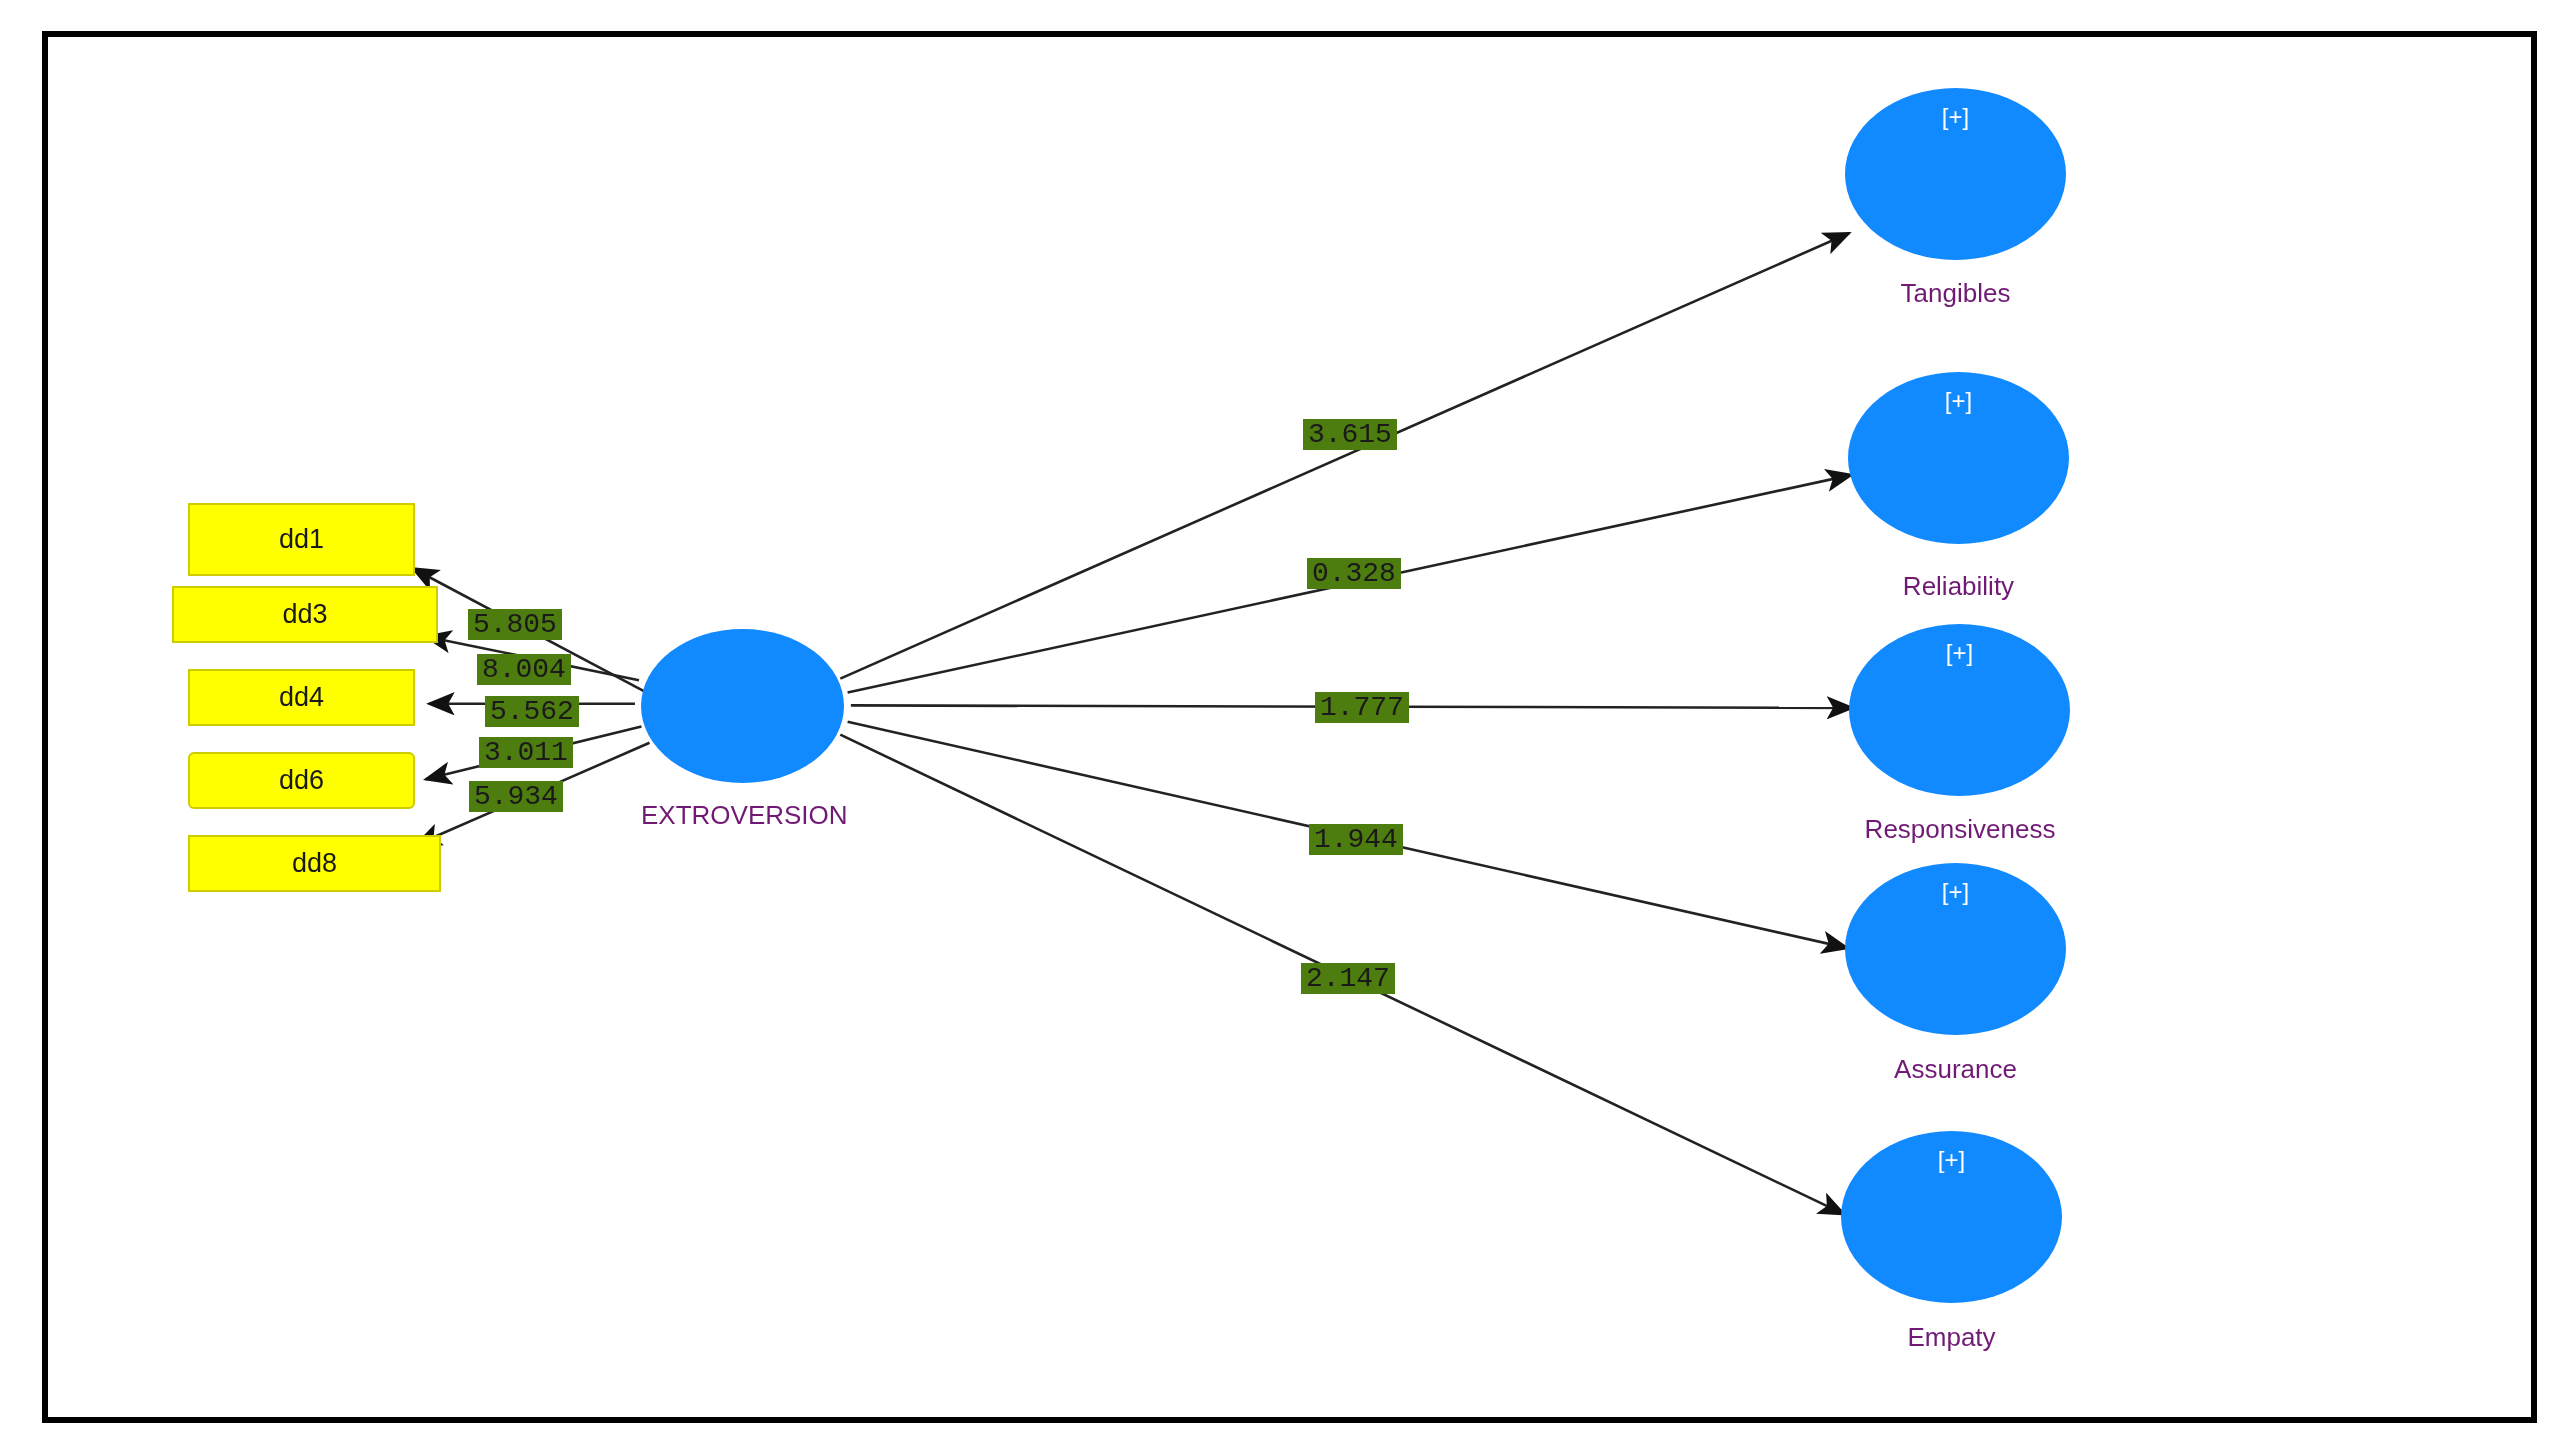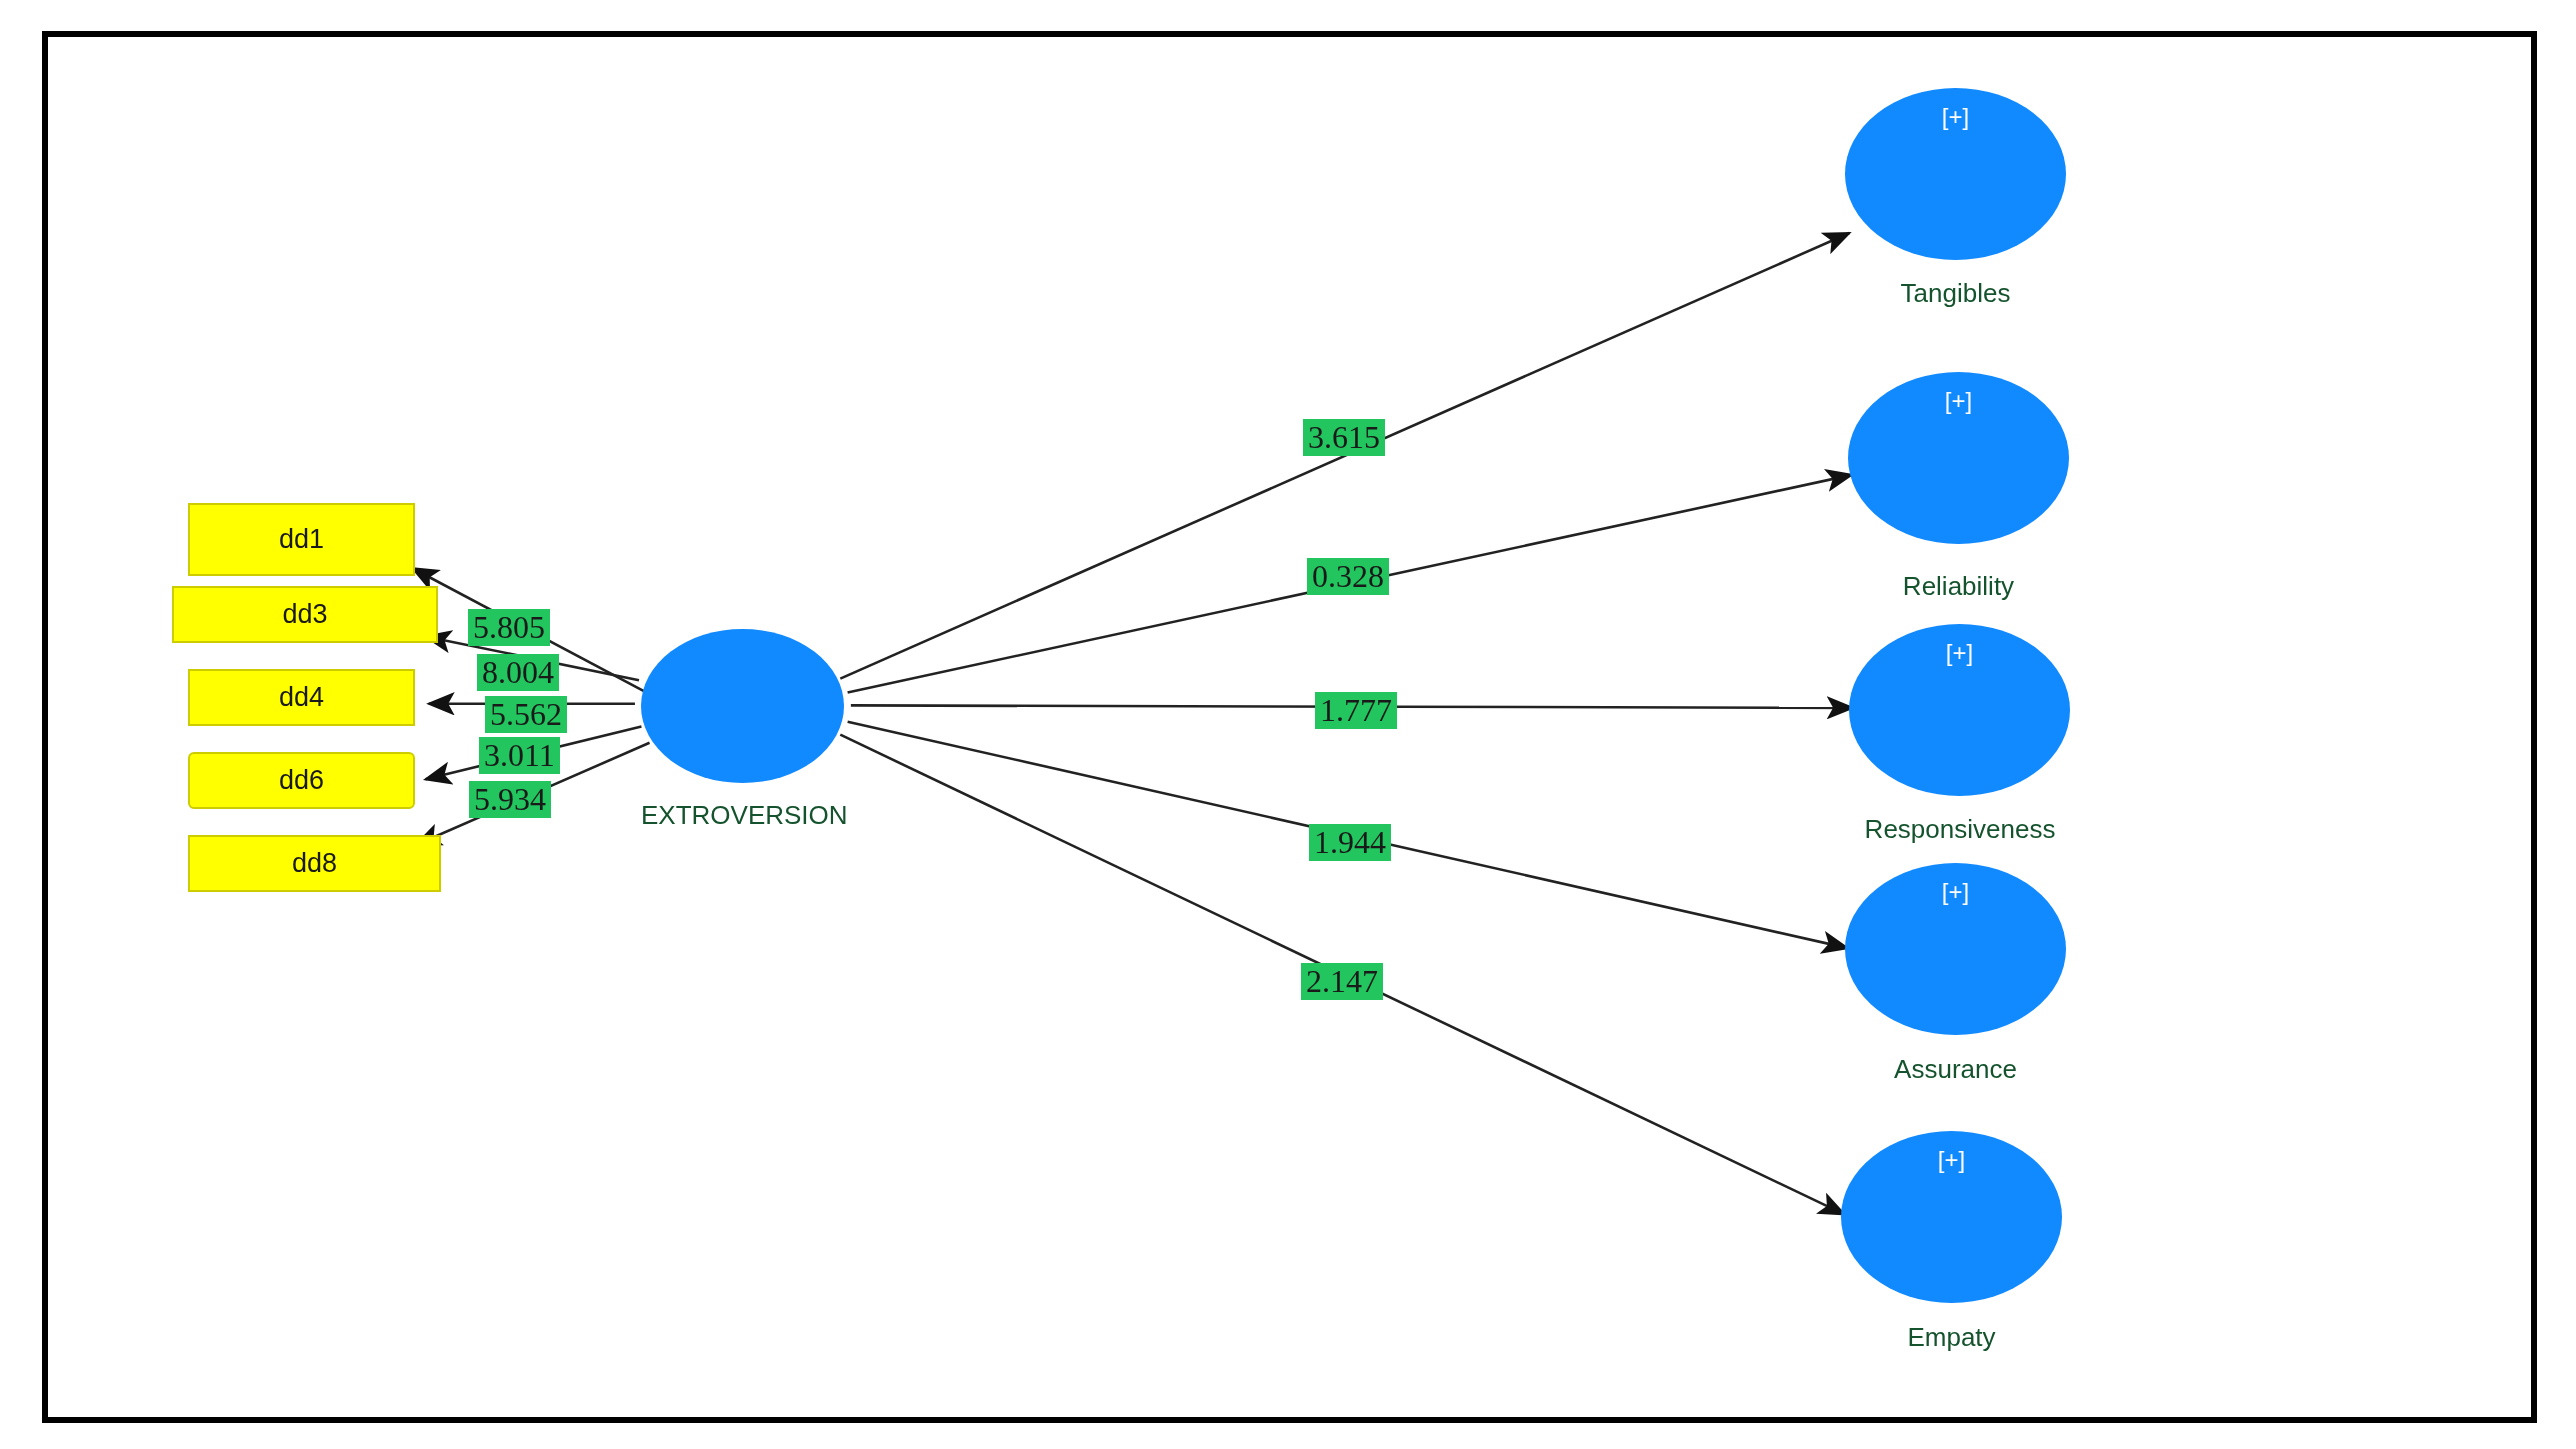--- a/index.html
+++ b/index.html
@@ -73,31 +73,31 @@
     text-align: center;
     color: #ffffff;
     font-size: 24px;
     font-family: "Liberation Sans", sans-serif;
     pointer-events: none;
   }
   .construct-label {
     position: absolute;
     text-align: center;
     font-size: 26px;
-    color: #14532d;
+    color: #701a75;
     font-family: "Liberation Sans", sans-serif;
     white-space: nowrap;
     pointer-events: auto;
   }
   .coef-label {
     position: absolute;
-    font-size: 32px;
+    font-size: 28px;
     color: #1a1a1a;
-    background: #22c55e;
-    font-family: Liberation Serif, serif;
+    background: #4d7c0f;
+    font-family: Liberation Mono, monospace;
     white-space: nowrap;
     padding: 0 4.9px;
     pointer-events: auto;
   }
 </style>
 </head>
 <body>
 
 <div id="canvas">
 

